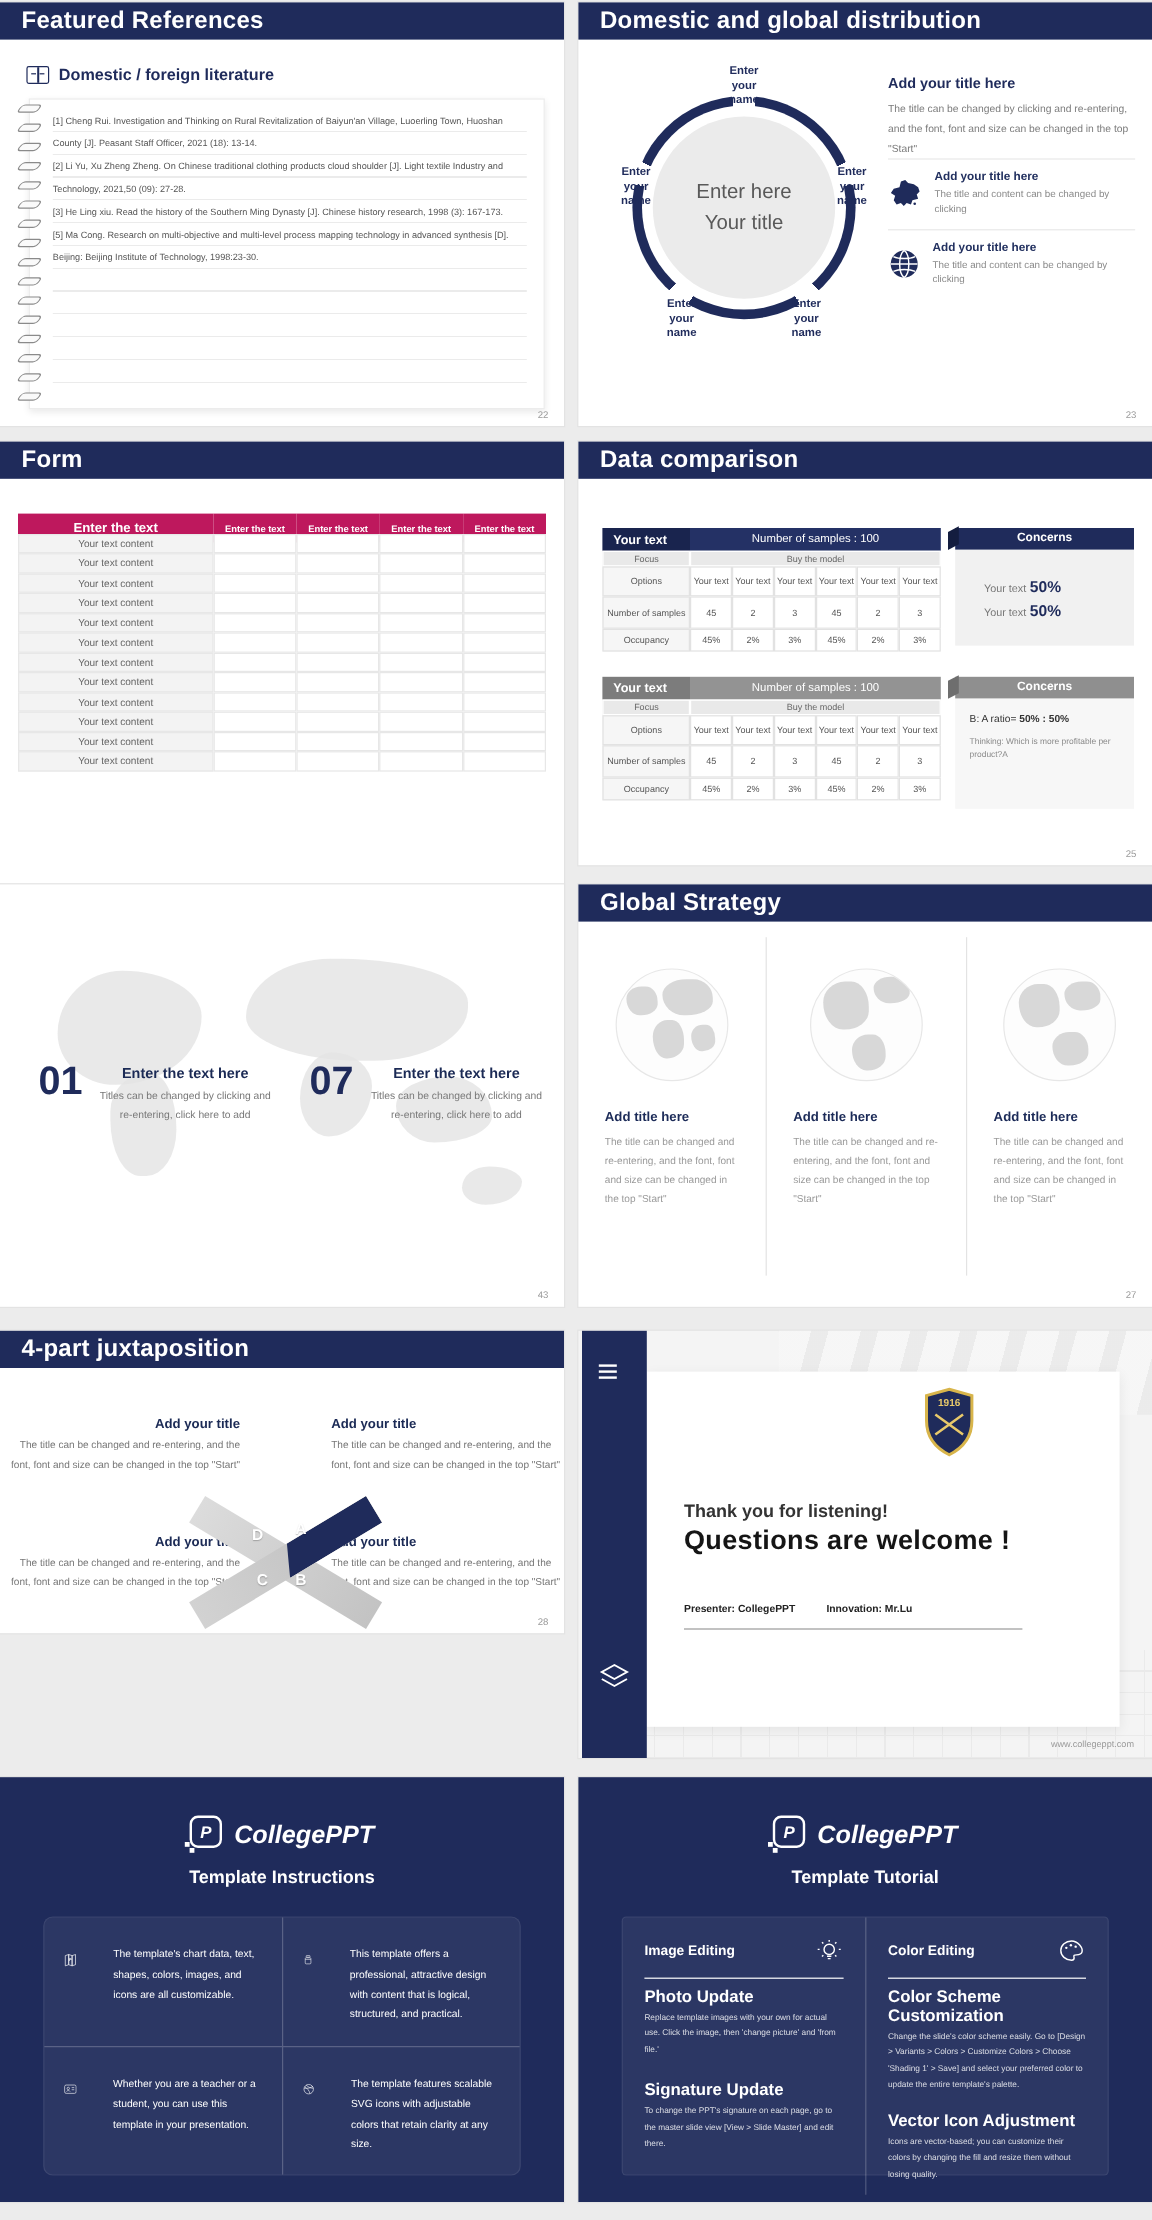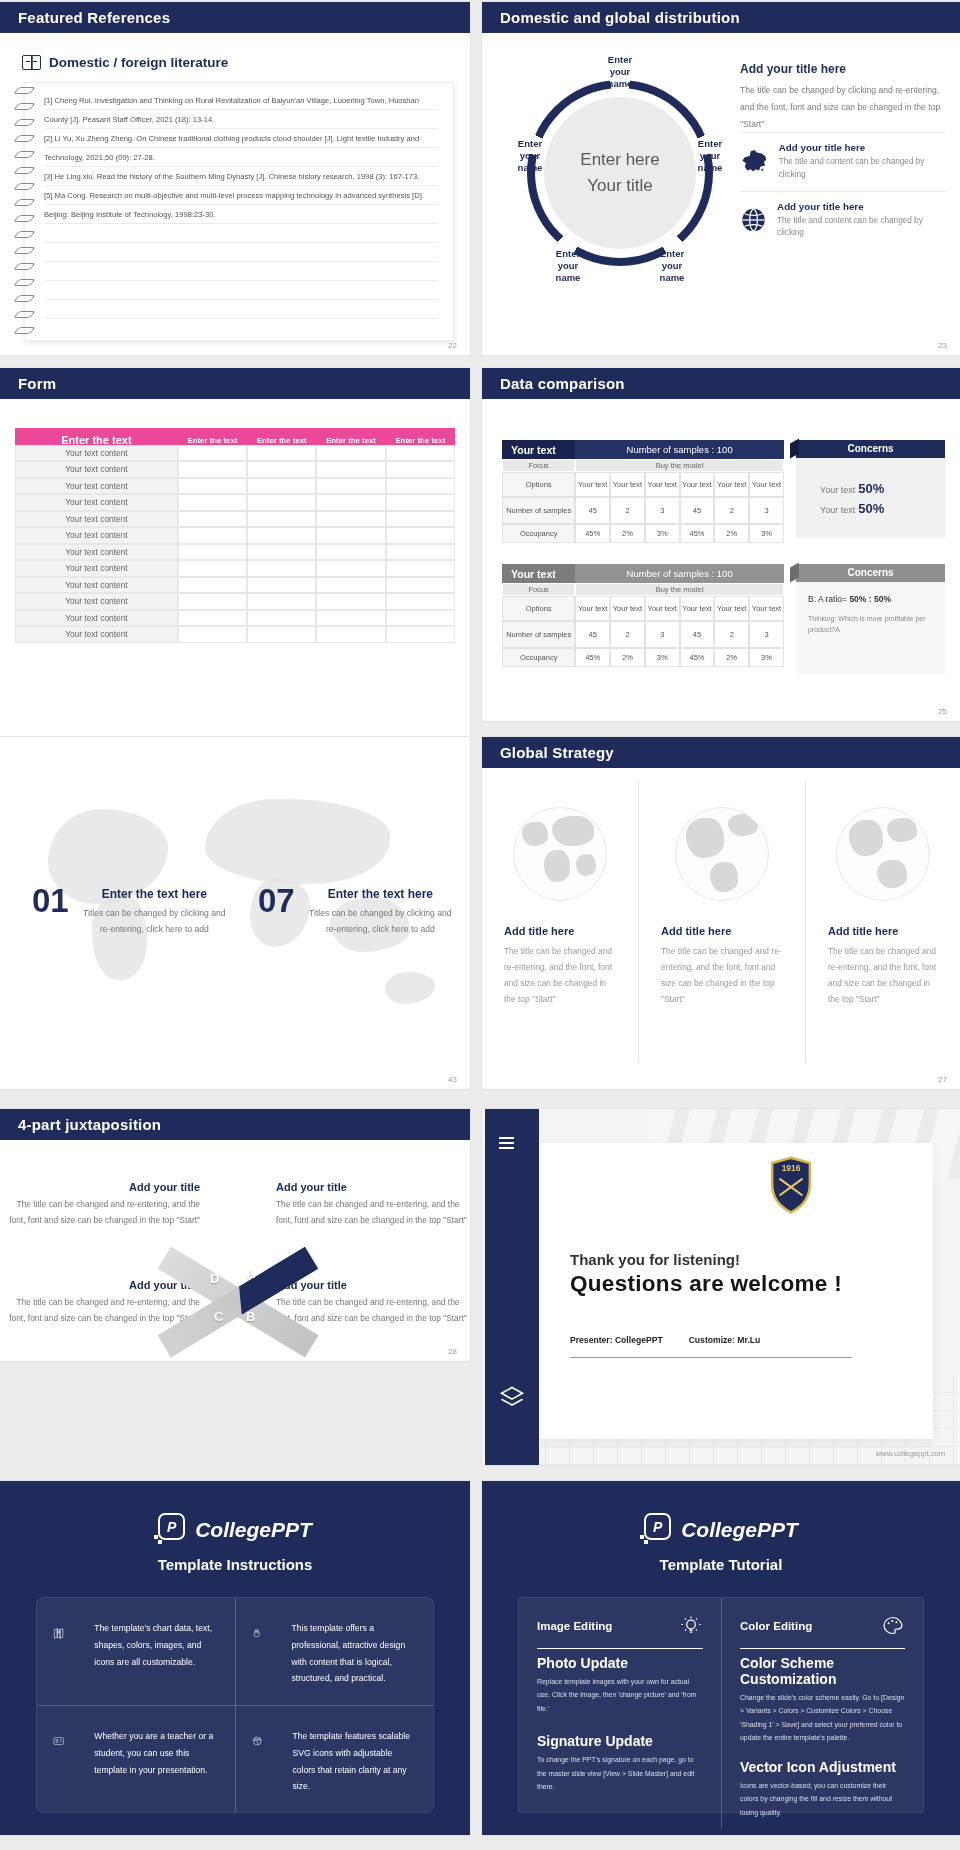--- a/index.html
+++ b/index.html
@@ -8,21 +8,21 @@
   #s22{left:0;top:2px;width:470px;height:353px}
   #s23{left:482px;top:2px;width:478px;height:353px}
   #s24{left:0;top:368px;width:470px;height:423px}
   #s25{left:482px;top:368px;width:478px;height:353px}
   #s26{left:0;top:737px;width:470px;height:352px}
   #s27{left:482px;top:737px;width:478px;height:352px}
   #s28{left:0;top:1109px;width:470px;height:252px}
   #sty{left:482px;top:1109px;width:478px;height:356px;background:#f4f4f4}
   #p1{left:0;top:1481px;width:470px;height:354px;background:#1F2B5B}
   #p2{left:482px;top:1481px;width:478px;height:354px;background:#1F2B5B}
-  .bar{height:31px;background:#1F2B5B;color:#fff;font-weight:bold;font-size:15px;line-height:31px;padding-left:18px;letter-spacing:.2px}
+  .bar{height:31px;background:#1F2B5B;color:#fff;font-weight:bold;font-size:20px;line-height:31px;padding-left:18px;letter-spacing:.2px}
   .pg{position:absolute;right:13px;bottom:5px;font-size:8px;color:#9a9a9a}
   
   .lit-head{display:flex;align-items:center;gap:8px;margin:22px 0 0 22px;color:#1F2B5B;font-weight:bold;font-size:13.5px}
   .book{width:17px;height:13px;border:1.7px solid #1F2B5B;border-radius:2px;background:linear-gradient(#1F2B5B,#1F2B5B) 50% 0/1.7px 100% no-repeat,linear-gradient(#1F2B5B,#1F2B5B) 22% 45%/4px 1.3px no-repeat,linear-gradient(#1F2B5B,#1F2B5B) 78% 45%/4px 1.3px no-repeat}
   .ref-box{position:absolute;left:24px;right:16px;top:80px;bottom:14px;background:#fff;border:1px solid #ececec;box-shadow:0 2px 6px rgba(0,0,0,.09);display:flex}
   .binding{width:24px;margin-left:-9px;padding:4px 0 6px;display:flex;flex-direction:column;justify-content:space-between}
   .ring{height:5px;width:15px;border:1px solid #8a8a8a;border-radius:3px;background:#fafafa;transform:skewX(-38deg)}
   .refs{flex:1;margin:8px 14px 8px 4px;font-size:7.6px;color:#555;line-height:19px;background-image:repeating-linear-gradient(transparent 0 18px,#ebebeb 18px 19px)}
   .refs p{margin:0}
   
@@ -34,21 +34,21 @@
   .n-top{left:88px;top:0}.n-left{left:-2px;top:84px}.n-right{left:178px;top:84px}.n-bl{left:36px;top:194px}.n-br{left:140px;top:194px}
   .s23-right{position:absolute;left:258px;right:14px;top:60px}
   .s23-right h3{margin:0;font-size:12px;color:#1F2B5B}
   .s23-right .bd{font-size:8.6px;color:#7b7b7b;line-height:1.95;margin-top:6px}
   .s23-item{display:flex;gap:10px;align-items:center;border-top:1px solid #e8e8e8;padding:9px 0}
   .s23-item:first-of-type{margin-top:12px}
   .s23-item h4{margin:0 0 3px;font-size:9.8px;color:#22305f}
   .s23-item .tx{font-size:8.2px;color:#8a8a8a;line-height:1.55}
   
   .form-table{position:absolute;left:15px;right:15px;top:60px;display:grid;grid-template-columns:37% 15.75% 15.75% 15.75% 15.75%;grid-auto-rows:16.5px}
-  .fh{background:#ec4899;color:#fff;font-weight:bold;display:flex;align-items:center;justify-content:center;height:24px;font-size:7.8px}
+  .fh{background:#be185d;color:#fff;font-weight:bold;display:flex;align-items:center;justify-content:center;height:24px;font-size:7.8px}
   .fh.big{font-size:11px}
   .fc{border:0.5px solid #e7e7e7;background:#fff}
   .fl{background:#f3f3f3;border:0.5px solid #e7e7e7;color:#666;font-size:8.4px;display:flex;align-items:center;justify-content:center}
   
   .dtable{position:absolute;left:20px;width:282px;display:grid;grid-template-columns:26% 12.33% 12.33% 12.33% 12.33% 12.33% 12.33%;grid-template-rows:19px 13px 25px 27px 19px;font-size:7.5px;color:#555}
   .dtable .hL{background:#19244e;color:#fff;font-weight:bold;font-size:10.5px;display:flex;align-items:center;padding-left:9px}
   .dtable .hR{grid-column:2/8;background:#243165;color:#fff;font-size:9.5px;display:flex;align-items:center;justify-content:center}
   .dtable.gray .hL{background:#7c7c7c}.dtable.gray .hR{background:#939393}
   .dtable .fL{background:#e9e9e9;display:flex;align-items:center;justify-content:center;color:#666;border:0.5px solid #fff}
   .dtable .fR{grid-column:2/8;background:#e9e9e9;display:flex;align-items:center;justify-content:center;color:#666;border:0.5px solid #fff}
@@ -472,21 +472,21 @@
   </div>
   <svg class="crest" width="42" height="60" viewBox="0 0 40 56">
     <path d="M20 2 38 7v20c0 14-8 22-18 27C10 49 2 41 2 27V7z" fill="#1F2B5B" stroke="#d8b54b" stroke-width="2.4"></path>
     <text x="20" y="15" font-size="8" fill="#e8c96a" text-anchor="middle" font-weight="bold">1916</text>
     <path d="M9 22l22 16M31 22 9 38" stroke="#e8c96a" stroke-width="2"></path>
   </svg>
   <div class="ty1">Thank you for listening!</div>
   <div class="ty2">Questions are welcome !</div>
   <div class="typres">
     <span>Presenter: CollegePPT</span>
-    <span>Customize: Mr.Lu</span>
+    <span>Innovation: Mr.Lu</span>
   </div>
   <div class="tyrule"></div>
   <div class="tyurl">www.collegeppt.com</div>
 </section>
 
 <section class="cell" id="p1">
   <div class="brandrow">
     <div class="pbadge">P</div>
     <div class="wordmark"><span class="w1">College</span><span class="w2">PPT</span></div>
   </div>

